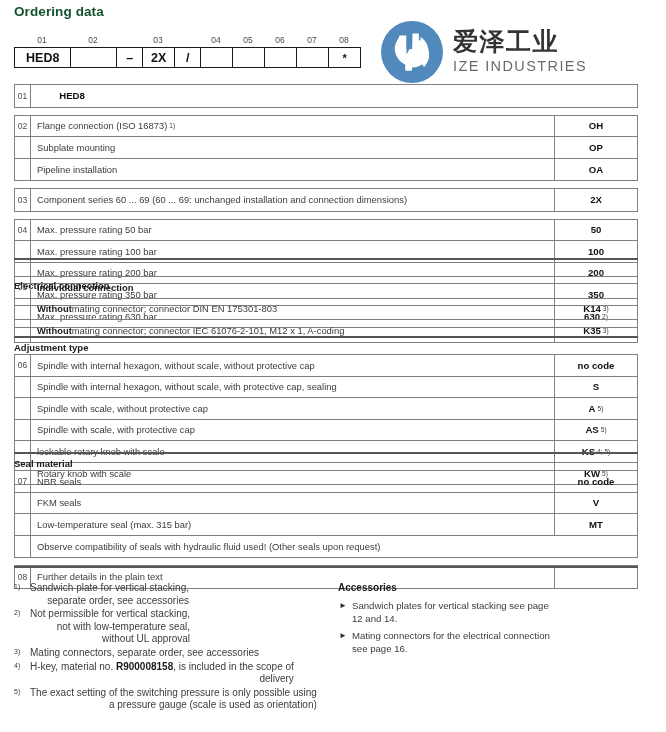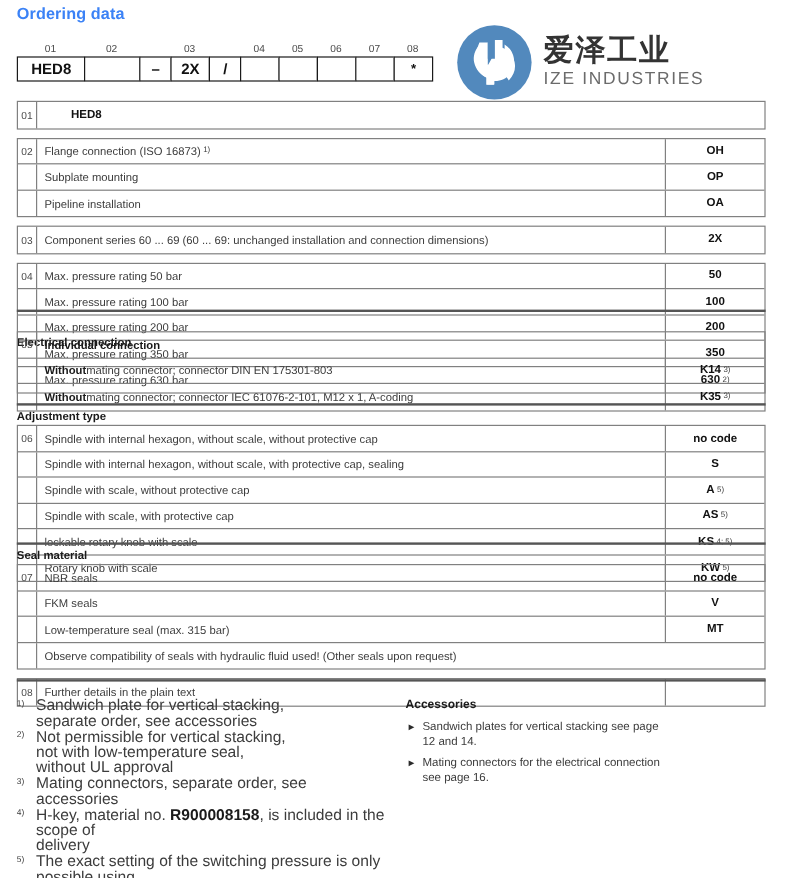--- a/index.html
+++ b/index.html
@@ -9,21 +9,21 @@
     background:#ffffff;
     font-family:"Liberation Sans", sans-serif;
     color:#3c3c3c;
     position:relative;
     overflow:hidden;
   }
 
   
   #page-title {
     position:absolute; left:14px; top:4px;
-    font-size:13.5px; font-weight:bold; color:#3b82f6;
+    font-size:13.5px; font-weight:bold; color:#14532d;
     letter-spacing:.1px;
   }
 
   
   #logo-block {
     position:absolute; left:381px; top:9px;
     display:flex; align-items:center; gap:10px;margin-top:12px;
   }
   #logo-mark {
     width:62px; height:62px; border-radius:50%;
@@ -109,21 +109,21 @@
   }
 
   
   #footnotes { position:absolute; left:14px; top:582px; width:310px; }
   .fn { display:flex; margin-bottom:1px; }
   .fn-mark {
     width:16px; flex:none; text-align:left;
     font-size:7px; color:#3c3c3c; padding-top:1px;
   }
   .fn-text {
-    font-size:13px; line-height:12.6px; color:#3c3c3c;
+    font-size:10px; line-height:12.6px; color:#3c3c3c;text-align:right;
   }
   .fn-text b { font-weight:bold; color:#1a1a1a; }
 
   
   #accessories { position:absolute; left:338px; top:582px; width:300px; }
   #acc-title { font-size:10px; font-weight:bold; color:#1a1a1a; margin-bottom:6px; }
   .acc-item { display:flex; margin-bottom:4px; }
   .acc-bullet {
     width:14px; flex:none; font-size:8px; color:#2b2b2b;
     line-height:13px; padding-left:1px;

